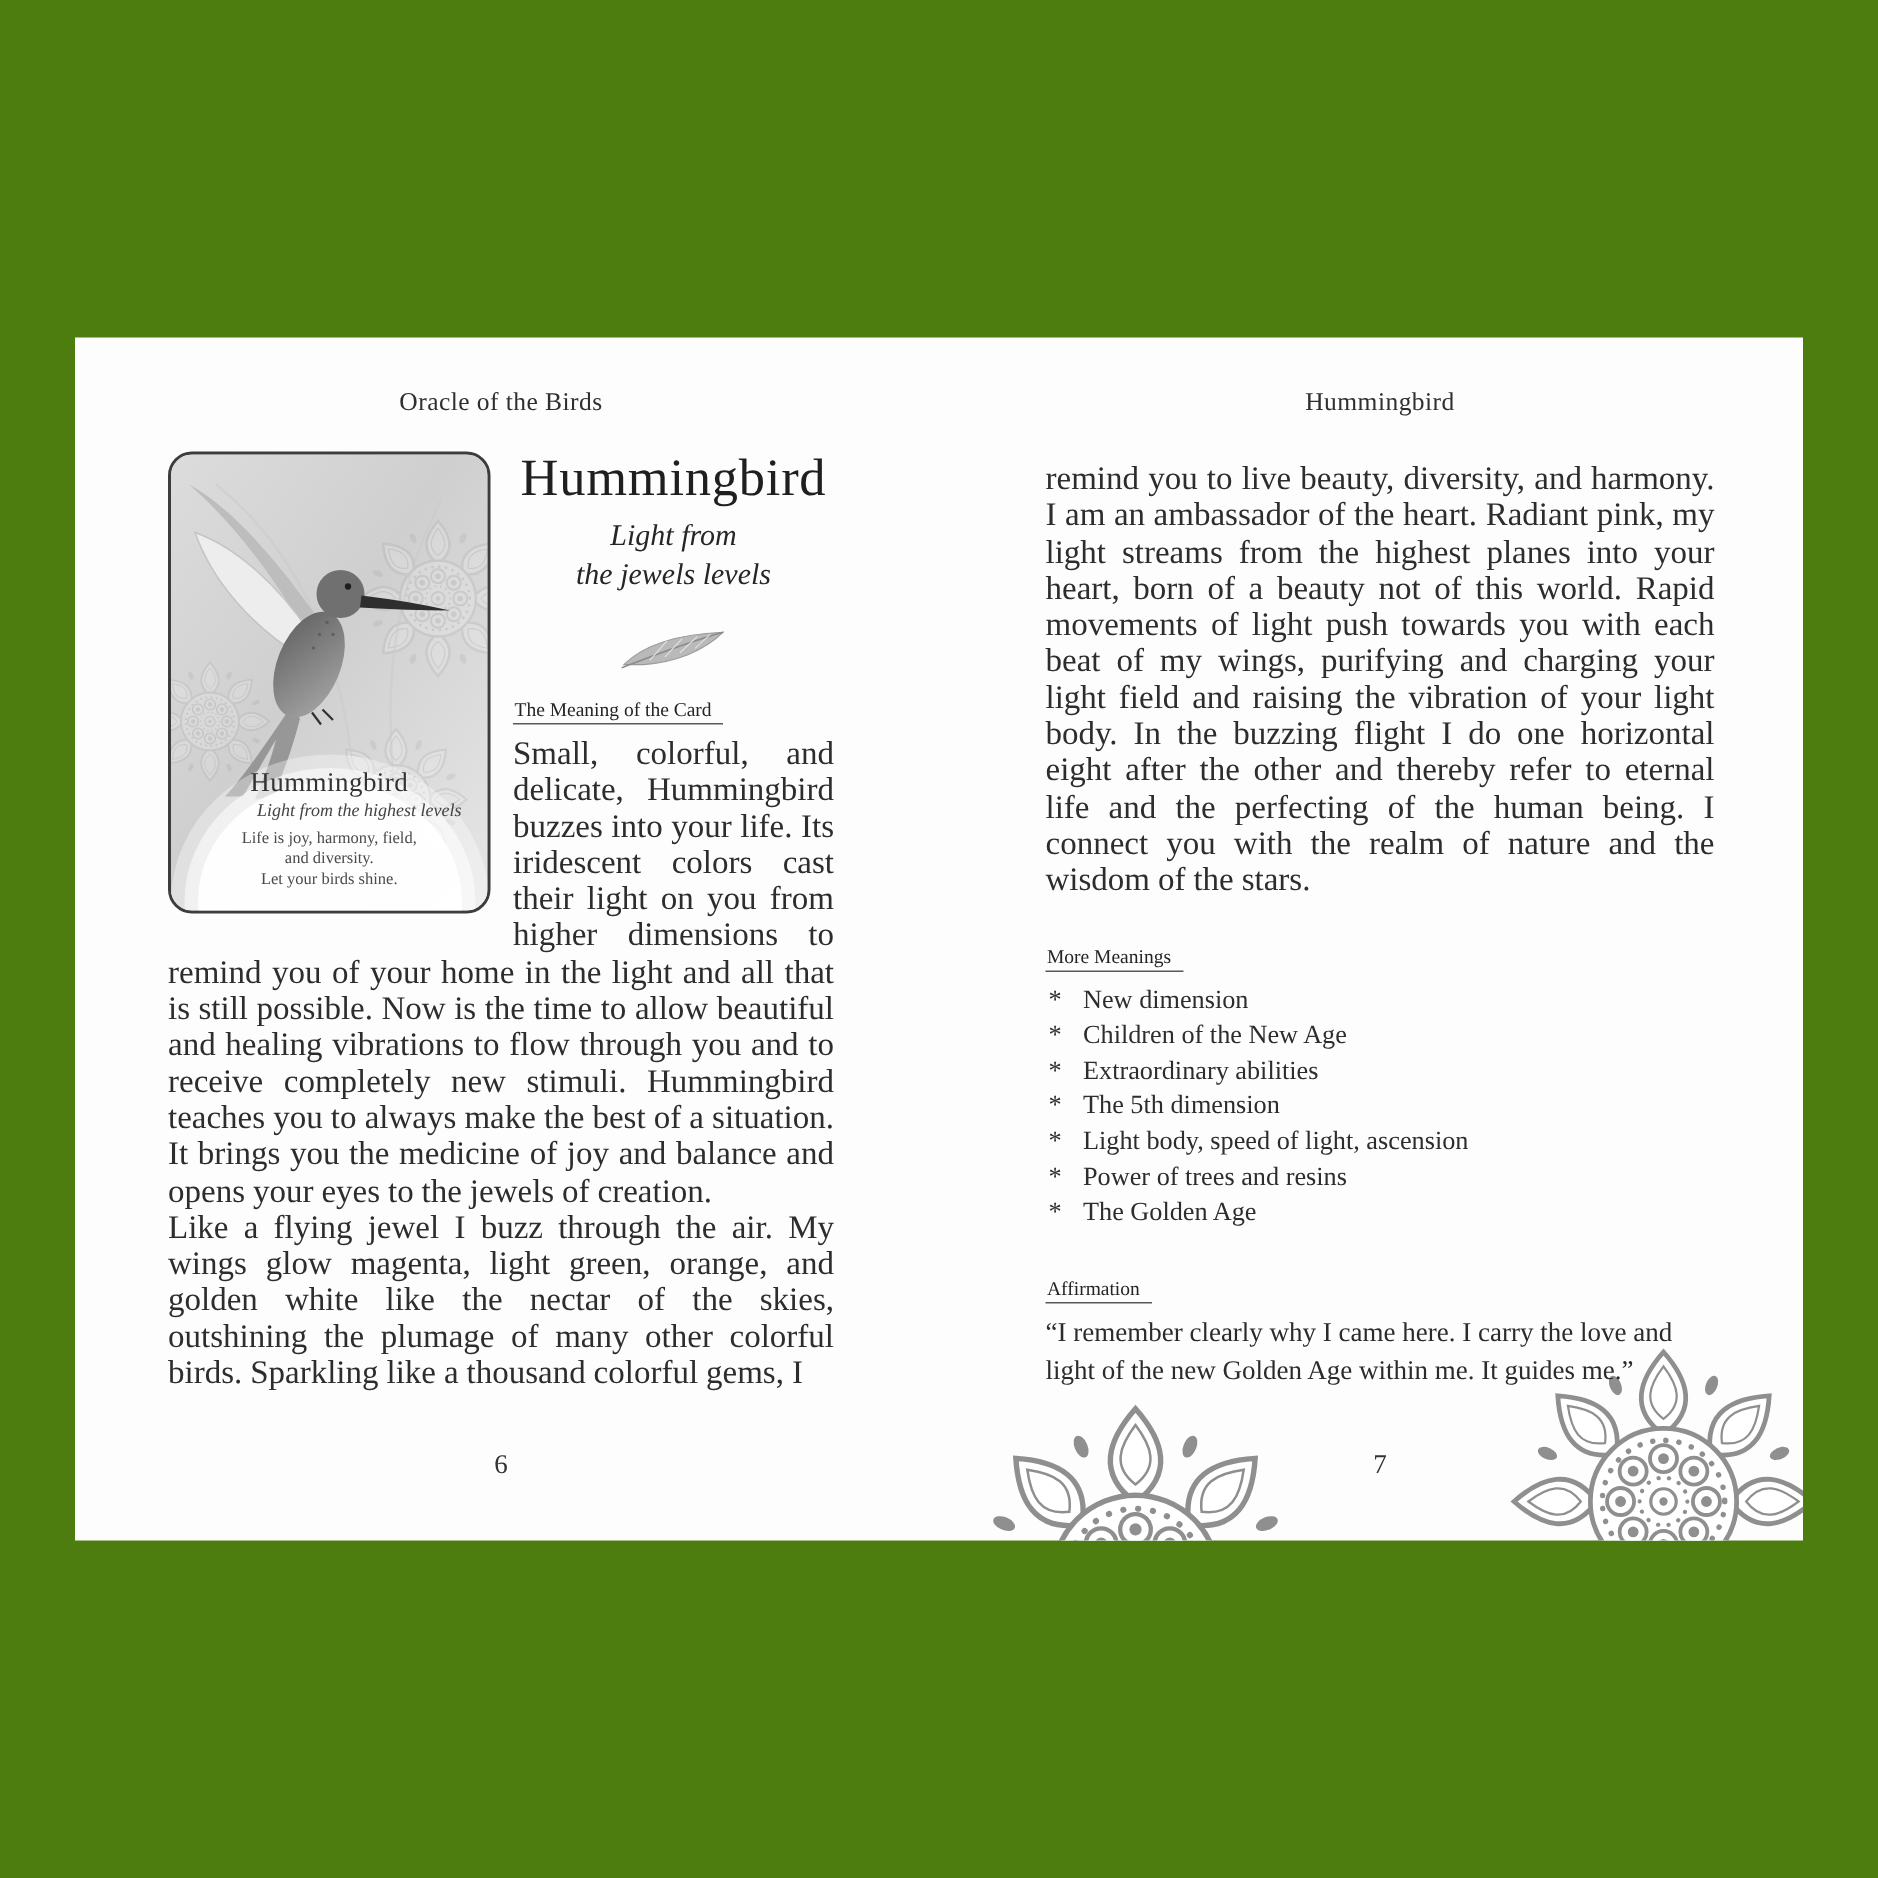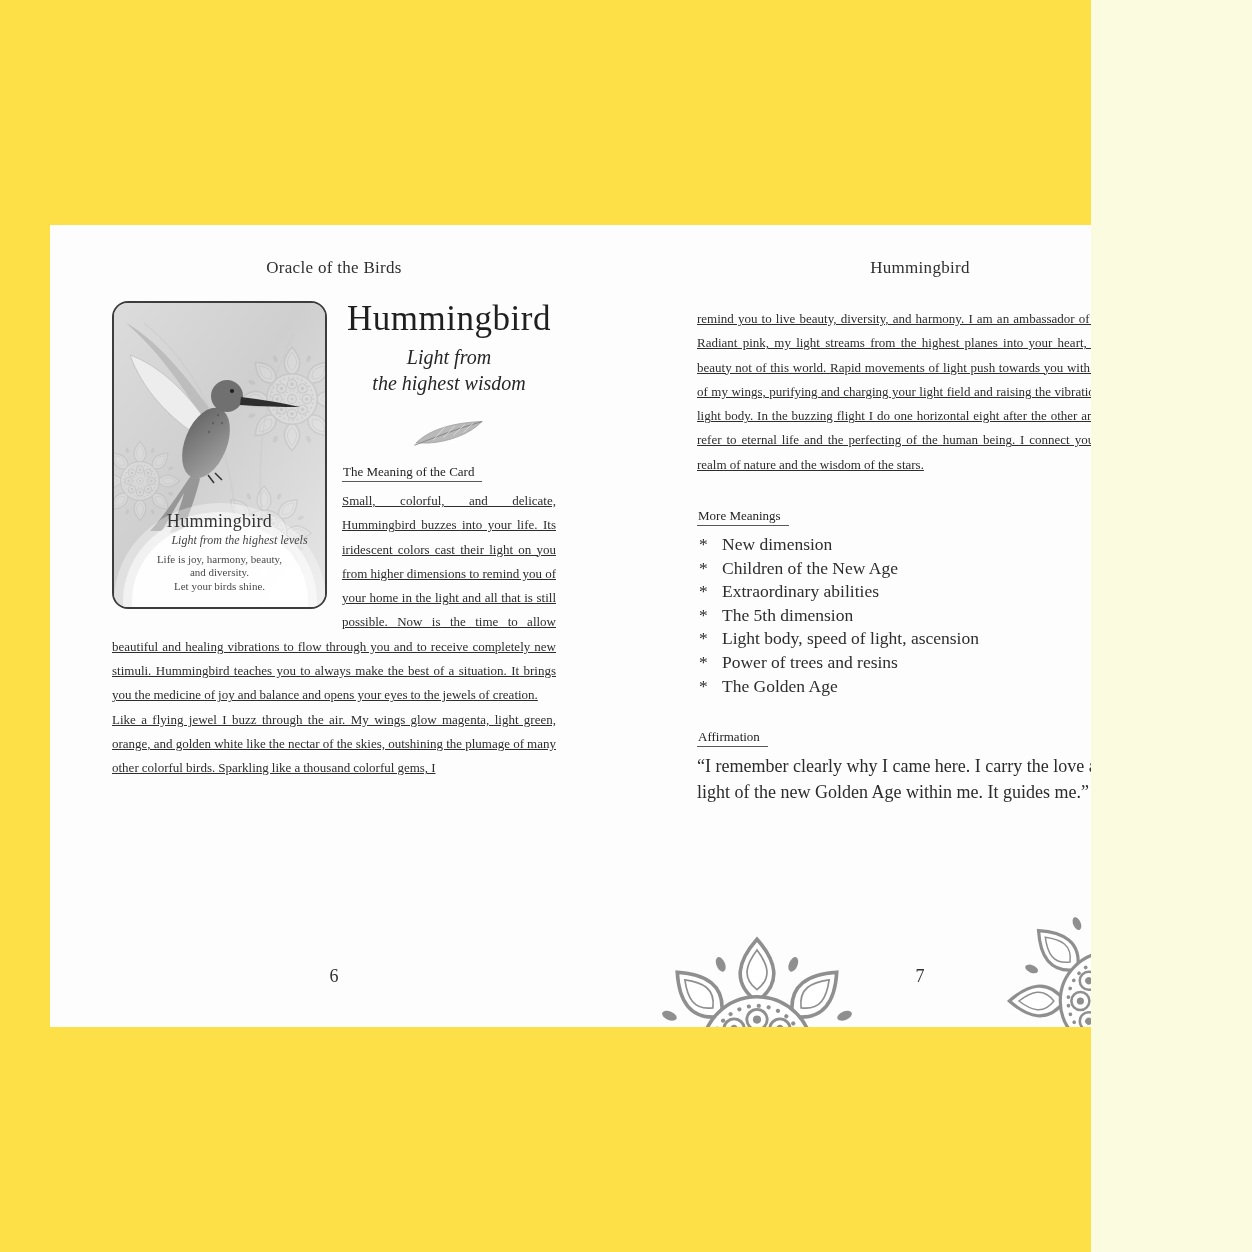--- a/index.html
+++ b/index.html
@@ -1,19 +1,19 @@
 <!DOCTYPE html>
 <html><head>
 <meta charset="utf-8">
 <style>
   * { margin:0; padding:0; box-sizing:border-box; }
   html,body { background:#fbfbdf; }
   body { font-family:"Liberation Serif","DejaVu Serif",serif; color:#2d2d2d;
          -webkit-font-smoothing:antialiased; }
-  .canvas { position:relative; width:1091px; height:1252px; background:#fde047; overflow:hidden; }
+  .canvas { position:relative; width:1252px; height:1252px; background:#4d7c0f; overflow:hidden; }
   .paper  { position:absolute; left:50px; top:225px; width:1152px; height:802px;
             background:#fdfdfd; overflow:hidden; }
   .page   { position:absolute; top:0; height:802px; }
   .page-left  { left:62px;  width:444px; }
   .page-right { left:647px; width:446px; }
   .running-head { margin-top:33px; text-align:center; font-size:17px; letter-spacing:.3px; color:#2f2f2f; }
   .content { margin-top:21px; }
 
   
   .card { float:left; position:relative; width:215px; height:308px;
@@ -27,22 +27,22 @@
   .card-caption .c-line.first { margin-top:5px; }
 
   
   .title { font-size:35px; text-align:center; letter-spacing:.5px; color:#1f1f1f; }
   .subtitle { font-size:20px; font-style:italic; text-align:center; line-height:26px;
               margin-top:5px; color:#262626; }
   .feather-row { text-align:center; margin:22px 0 8px; }
   .section-h { margin:12px 0 9px; font-size:13px; color:#242424; }
   .section-h.gap { margin-top:31px; }
   .section-h span { border-bottom:1.5px solid #595959; padding:0 8px 2px 1px; }
-  p.body { font-size:13px; line-height:24.3px; text-align:justify; color:#2d2d2d;
-           word-spacing:-0.2px;text-decoration:underline; }
+  p.body { font-size:22px; line-height:24.3px; text-align:justify; color:#2d2d2d;
+           word-spacing:-0.2px; }
   p.body.first-right { margin-top:29px; }
 
   
   ul.bullets { list-style:none; margin:4px 0 0; }
   ul.bullets li { display:flex; font-size:17.5px; line-height:23.6px; }
   ul.bullets .mark { width:25px; flex:0 0 25px; padding-left:2px; }
 
   .affirmation { font-size:18px; line-height:25.5px; margin-top:5px; color:#2b2b2b; }
 
   .pagenum { position:absolute; top:741px; left:0; right:0; text-align:center;
@@ -162,30 +162,30 @@
               </g>
             </g>
 
             <ellipse cx="106" cy="298" rx="106" ry="98" fill="#ffffff" opacity="0.35"></ellipse>
             <ellipse cx="106" cy="298" rx="97" ry="89" fill="#ffffff" opacity="0.55"></ellipse>
             <ellipse cx="106" cy="298" rx="88" ry="80" fill="#ffffff" opacity="0.9"></ellipse>
           </svg>
           <div class="card-caption">
             <div class="c-title">Hummingbird</div>
             <div class="c-sub">Light from the highest levels</div>
-            <div class="c-line first">Life is joy, harmony, beauty,</div>
+            <div class="c-line first">Life is joy, harmony, field,</div>
             <div class="c-line">and diversity.</div>
             <div class="c-line">Let your birds shine.</div>
           </div>
         </div>
 
         <div class="title">Hummingbird</div>
         <div class="subtitle">
           <span>Light from</span><br>
-          <span>the highest wisdom</span>
+          <span>the jewels levels</span>
         </div>
 
         <div class="feather-row">
           <svg width="72" height="30" viewBox="0 0 100 40">
             <path d="M4 34 C 20 18 48 6 96 4 C 78 22 50 32 22 34 Z" fill="#b9b9b9" stroke="#9a9a9a" stroke-width="1"></path>
             <path d="M2 37 C 28 27 60 14 96 4" stroke="#8a8a8a" stroke-width="1.4" fill="none"></path>
             <g stroke="#e3e3e3" stroke-width="1">
               <path d="M28 30 L44 12"></path>
                 <path d="M42 27 L58 10"></path>
                 <path d="M56 23 L72 8"></path>

